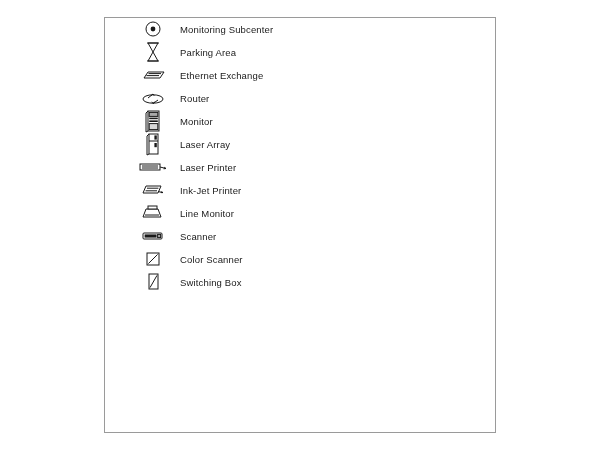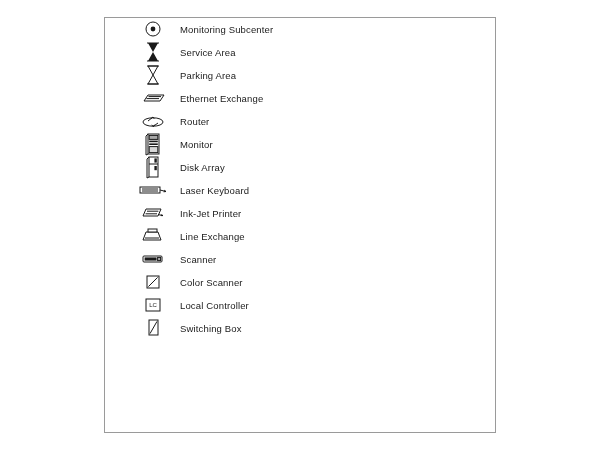--- a/index.html
+++ b/index.html
@@ -73,30 +73,20 @@
   <div class="legend-row">
     <span class="icon-cell">
       <svg width="18" height="18" viewBox="0 0 18 18">
         <circle cx="9" cy="9" r="7" class="stroke"></circle>
         <circle cx="9" cy="9" r="2.4" class="fill"></circle>
       </svg>
     </span>
     <span class="label-cell">Monitoring Subcenter</span>
   </div>
 
-  <div class="legend-row">
-    <span class="icon-cell">
-      <svg width="16" height="20" viewBox="0 0 16 20">
-        <path d="M3 1 L13 1 L8 10 L13 19 L3 19 L8 10 Z" class="fill"></path>
-        <line x1="2" y1="1" x2="14" y2="1" class="stroke"></line>
-        <line x1="2" y1="19" x2="14" y2="19" class="stroke"></line>
-      </svg>
-    </span>
-    <span class="label-cell">Service Area</span>
-  </div>
 
   <div class="legend-row">
     <span class="icon-cell">
       <svg width="16" height="20" viewBox="0 0 16 20">
         <path d="M3 1 L13 1 L8 10 L13 19 L3 19 L8 10 Z" class="stroke"></path>
         <line x1="2" y1="1" x2="14" y2="1" class="stroke"></line>
         <line x1="2" y1="19" x2="14" y2="19" class="stroke"></line>
       </svg>
     </span>
     <span class="label-cell">Parking Area</span>
@@ -141,35 +131,35 @@
   <div class="legend-row">
     <span class="icon-cell">
       <svg width="16" height="22" viewBox="0 0 16 22">
         <rect x="4" y="1" width="9" height="20" class="whitefill"></rect>
         <line x1="4" y1="8" x2="13" y2="8" class="stroke"></line>
         <rect x="9.4" y="2.4" width="2.4" height="4.2" class="fill"></rect>
         <rect x="9.4" y="10" width="2.4" height="4.2" class="fill"></rect>
         <path d="M4 1 L2 3 L2 22 L4 21" class="stroke"></path>
       </svg>
     </span>
-    <span class="label-cell">Disk Array</span>
+    <span class="label-cell">Laser Array</span>
   </div>
 
 
   <div class="legend-row">
     <span class="icon-cell">
       <svg width="30" height="16" viewBox="0 0 30 16">
         <rect x="2" y="5" width="20" height="6" class="whitefill"></rect>
         <line x1="4" y1="7" x2="20" y2="7" class="stroke"></line>
         <line x1="4" y1="9" x2="20" y2="9" class="stroke"></line>
         <path d="M22 8 L28 9.5" class="stroke"></path>
         <path d="M28 9.5 L25.6 9.8 M28 9.5 L26.2 8.2" class="stroke"></path>
       </svg>
     </span>
-    <span class="label-cell">Laser Keyboard</span>
+    <span class="label-cell">Laser Printer</span>
   </div>
 
   <div class="legend-row">
     <span class="icon-cell">
       <svg width="28" height="16" viewBox="0 0 28 16">
         <path d="M4 11 L7 4 L22 4 L19 11 Z" class="whitefill"></path>
         <path d="M6.6 8.8 L18 8.8" class="stroke"></path>
         <path d="M8 6.2 L19.4 6.2" class="stroke"></path>
         <path d="M19 9.5 L24 10.6" class="stroke"></path>
         <path d="M24 10.6 L21.8 10.6 M24 10.6 L22.4 9.6" class="stroke"></path>
@@ -179,21 +169,21 @@
   </div>
 
   <div class="legend-row">
     <span class="icon-cell">
       <svg width="26" height="18" viewBox="0 0 26 18">
         <path d="M3 13 L6 5 L18 5 L21 13 Z" class="whitefill"></path>
         <rect x="8" y="2" width="9" height="3" class="whitefill"></rect>
         <line x1="5" y1="11" x2="19" y2="11" class="stroke"></line>
       </svg>
     </span>
-    <span class="label-cell">Line Exchange</span>
+    <span class="label-cell">Line Monitor</span>
   </div>
 
 
   <div class="legend-row">
     <span class="icon-cell">
       <svg width="26" height="12" viewBox="0 0 26 12">
         <rect x="3" y="3" width="19" height="6" rx="1" class="whitefill"></rect>
         <rect x="4.6" y="4.4" width="12" height="3.2" class="fill"></rect>
         <rect x="17.6" y="4.4" width="3" height="3.2" class="midfill"></rect>
       </svg>
@@ -204,29 +194,20 @@
   <div class="legend-row">
     <span class="icon-cell">
       <svg width="18" height="18" viewBox="0 0 18 18">
         <rect x="3" y="3" width="12" height="12" class="whitefill"></rect>
         <line x1="4.4" y1="13.6" x2="13.6" y2="4.4" class="stroke"></line>
       </svg>
     </span>
     <span class="label-cell">Color Scanner</span>
   </div>
 
-  <div class="legend-row">
-    <span class="icon-cell">
-      <svg width="20" height="16" viewBox="0 0 20 16">
-        <rect x="3" y="2" width="14" height="12" class="whitefill"></rect>
-        <text class="lc-text" x="10" y="10" text-anchor="middle">LC</text>
-      </svg>
-    </span>
-    <span class="label-cell">Local Controller</span>
-  </div>
 
   <div class="legend-row">
     <span class="icon-cell">
       <svg width="16" height="20" viewBox="0 0 16 20">
         <rect x="4" y="2" width="9" height="15" class="whitefill"></rect>
         <line x1="5" y1="15.6" x2="12" y2="3.4" class="stroke"></line>
       </svg>
     </span>
     <span class="label-cell">Switching Box</span>
   </div>

